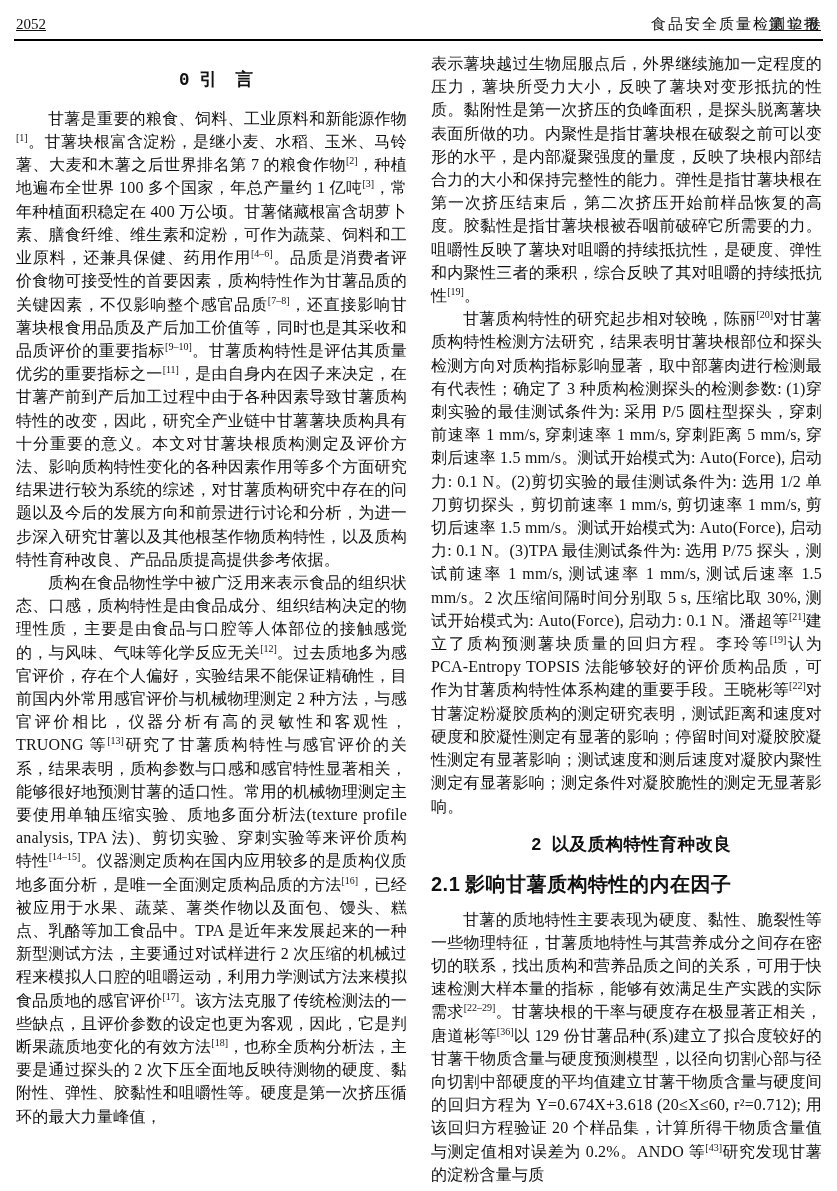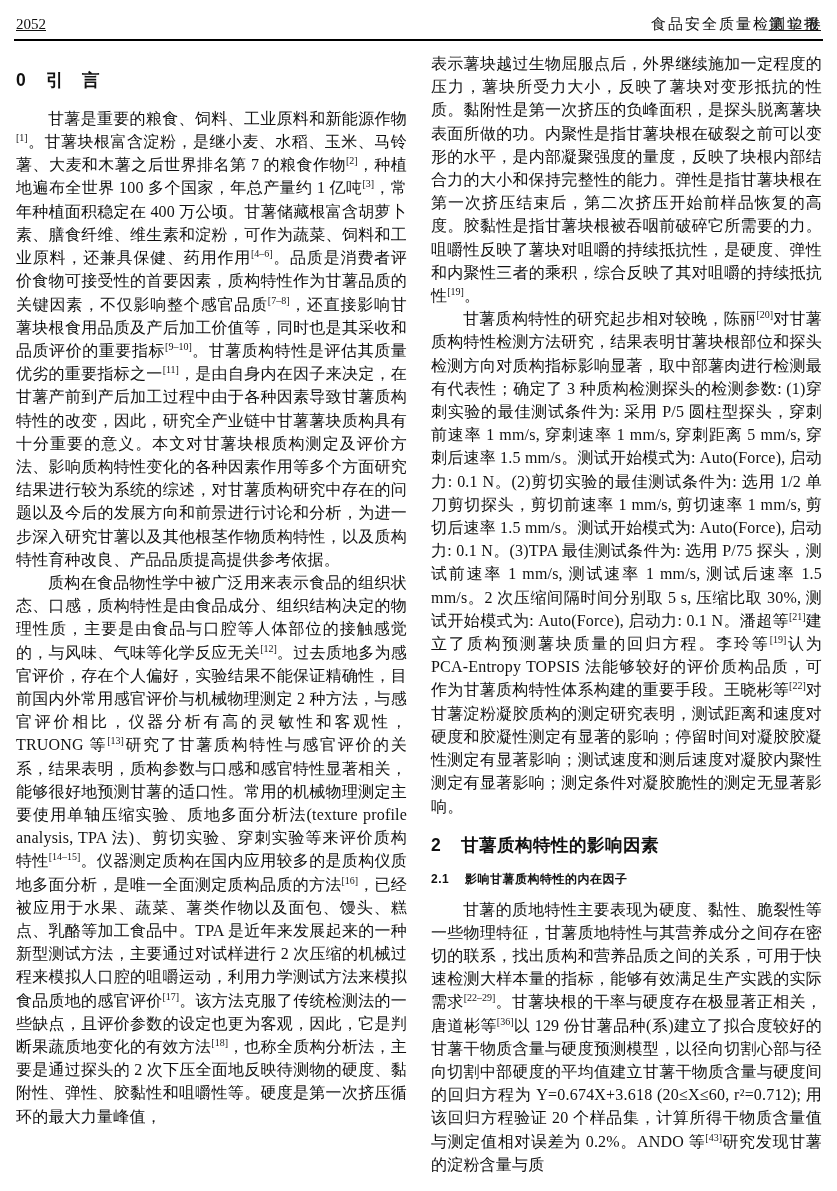--- a/index.html
+++ b/index.html
@@ -36,33 +36,33 @@
     width: 391px;
     font-size: 16px;
     line-height: 23.2px;
     text-align: justify;
     letter-spacing: 0.2px;
   }
   p { margin: 0; text-indent: 2em; }
   p.cont { text-indent: 0; }
   sup { font-size: 10px; line-height: 0; vertical-align: super; letter-spacing: 0; }
   .h-sec {
-    font-family: Liberation Sans, sans-serif;
+    font-family: Liberation Mono, monospace;
     font-weight: bold;
     font-size: 17.5px;
     line-height: 1.25;
-    text-align: left;
+    text-align: center;
     margin: 17px 0 15px 0;
     letter-spacing: 0.5px;
   }
   .h-sec .num { display:inline-block; min-width: 30px; }
   .h-sub {
     font-family: "Liberation Sans", "DejaVu Sans", sans-serif;
     font-weight: bold;
-    font-size: 12px;
+    font-size: 20px;
     line-height: 1.25;
     text-align: left;
     margin: 15px 0 11px 0;
     letter-spacing: 0.5px;
   }
   .h-sub .num { display:inline-block; min-width: 34px; }
   .col-left .h-sec.first { margin-top: 18px; }
 </style>
 </head>
 <body>
@@ -83,21 +83,21 @@
         <span class="num">0</span><span>引　言</span>
       </div>
       <p>甘薯是重要的粮食、饲料、工业原料和新能源作物<sup>[1]</sup>。甘薯块根富含淀粉，是继小麦、水稻、玉米、马铃薯、大麦和木薯之后世界排名第 7 的粮食作物<sup>[2]</sup>，种植地遍布全世界 100 多个国家，年总产量约 1 亿吨<sup>[3]</sup>，常年种植面积稳定在 400 万公顷。甘薯储藏根富含胡萝卜素、膳食纤维、维生素和淀粉，可作为蔬菜、饲料和工业原料，还兼具保健、药用作用<sup>[4–6]</sup>。品质是消费者评价食物可接受性的首要因素，质构特性作为甘薯品质的关键因素，不仅影响整个感官品质<sup>[7–8]</sup>，还直接影响甘薯块根食用品质及产后加工价值等，同时也是其采收和品质评价的重要指标<sup>[9–10]</sup>。甘薯质构特性是评估其质量优劣的重要指标之一<sup>[11]</sup>，是由自身内在因子来决定，在甘薯产前到产后加工过程中由于各种因素导致甘薯质构特性的改变，因此，研究全产业链中甘薯薯块质构具有十分重要的意义。本文对甘薯块根质构测定及评价方法、影响质构特性变化的各种因素作用等多个方面研究结果进行较为系统的综述，对甘薯质构研究中存在的问题以及今后的发展方向和前景进行讨论和分析，为进一步深入研究甘薯以及其他根茎作物质构特性，以及质构特性育种改良、产品品质提高提供参考依据。</p>
       <p>质构在食品物性学中被广泛用来表示食品的组织状态、口感，质构特性是由食品成分、组织结构决定的物理性质，主要是由食品与口腔等人体部位的接触感觉的，与风味、气味等化学反应无关<sup>[12]</sup>。过去质地多为感官评价，存在个人偏好，实验结果不能保证精确性，目前国内外常用感官评价与机械物理测定 2 种方法，与感官评价相比，仪器分析有高的灵敏性和客观性，TRUONG 等<sup>[13]</sup>研究了甘薯质构特性与感官评价的关系，结果表明，质构参数与口感和感官特性显著相关，能够很好地预测甘薯的适口性。常用的机械物理测定主要使用单轴压缩实验、质地多面分析法(texture profile analysis, TPA 法)、剪切实验、穿刺实验等来评价质构特性<sup>[14–15]</sup>。仪器测定质构在国内应用较多的是质构仪质地多面分析，是唯一全面测定质构品质的方法<sup>[16]</sup>，已经被应用于水果、蔬菜、薯类作物以及面包、馒头、糕点、乳酪等加工食品中。TPA 是近年来发展起来的一种新型测试方法，主要通过对试样进行 2 次压缩的机械过程来模拟人口腔的咀嚼运动，利用力学测试方法来模拟食品质地的感官评价<sup>[17]</sup>。该方法克服了传统检测法的一些缺点，且评价参数的设定也更为客观，因此，它是判断果蔬质地变化的有效方法<sup>[18]</sup>，也称全质构分析法，主要是通过探头的 2 次下压全面地反映待测物的硬度、黏附性、弹性、胶黏性和咀嚼性等。硬度是第一次挤压循环的最大力量峰值，</p>
     </div>
 
     <div class="col col-right">
       <p class="cont">表示薯块越过生物屈服点后，外界继续施加一定程度的压力，薯块所受力大小，反映了薯块对变形抵抗的性质。黏附性是第一次挤压的负峰面积，是探头脱离薯块表面所做的功。内聚性是指甘薯块根在破裂之前可以变形的水平，是内部凝聚强度的量度，反映了块根内部结合力的大小和保持完整性的能力。弹性是指甘薯块根在第一次挤压结束后，第二次挤压开始前样品恢复的高度。胶黏性是指甘薯块根被吞咽前破碎它所需要的力。咀嚼性反映了薯块对咀嚼的持续抵抗性，是硬度、弹性和内聚性三者的乘积，综合反映了其对咀嚼的持续抵抗性<sup>[19]</sup>。</p>
       <p>甘薯质构特性的研究起步相对较晚，陈丽<sup>[20]</sup>对甘薯质构特性检测方法研究，结果表明甘薯块根部位和探头检测方向对质构指标影响显著，取中部薯肉进行检测最有代表性；确定了 3 种质构检测探头的检测参数: (1)穿刺实验的最佳测试条件为: 采用 P/5 圆柱型探头，穿刺前速率 1 mm/s, 穿刺速率 1 mm/s, 穿刺距离 5 mm/s, 穿刺后速率 1.5 mm/s。测试开始模式为: Auto(Force), 启动力: 0.1 N。(2)剪切实验的最佳测试条件为: 选用 1/2 单刀剪切探头，剪切前速率 1 mm/s, 剪切速率 1 mm/s, 剪切后速率 1.5 mm/s。测试开始模式为: Auto(Force), 启动力: 0.1 N。(3)TPA 最佳测试条件为: 选用 P/75 探头，测试前速率 1 mm/s, 测试速率 1 mm/s, 测试后速率 1.5 mm/s。2 次压缩间隔时间分别取 5 s, 压缩比取 30%, 测试开始模式为: Auto(Force), 启动力: 0.1 N。潘超等<sup>[21]</sup>建立了质构预测薯块质量的回归方程。李玲等<sup>[19]</sup>认为 PCA-Entropy TOPSIS 法能够较好的评价质构品质，可作为甘薯质构特性体系构建的重要手段。王晓彬等<sup>[22]</sup>对甘薯淀粉凝胶质构的测定研究表明，测试距离和速度对硬度和胶凝性测定有显著的影响；停留时间对凝胶胶凝性测定有显著影响；测试速度和测后速度对凝胶内聚性测定有显著影响；测定条件对凝胶脆性的测定无显著影响。</p>
       <div class="h-sec">
-        <span class="num">2</span><span>甘薯质构特性的影响因素</span>
+        <span class="num">2</span><span>以及质构特性育种改良</span>
       </div>
       <div class="h-sub">
         <span class="num">2.1</span><span>影响甘薯质构特性的内在因子</span>
       </div>
       <p>甘薯的质地特性主要表现为硬度、黏性、脆裂性等一些物理特征，甘薯质地特性与其营养成分之间存在密切的联系，找出质构和营养品质之间的关系，可用于快速检测大样本量的指标，能够有效满足生产实践的实际需求<sup>[22–29]</sup>。甘薯块根的干率与硬度存在极显著正相关，唐道彬等<sup>[36]</sup>以 129 份甘薯品种(系)建立了拟合度较好的甘薯干物质含量与硬度预测模型，以径向切割心部与径向切割中部硬度的平均值建立甘薯干物质含量与硬度间的回归方程为 Y=0.674X+3.618 (20≤X≤60, r²=0.712); 用该回归方程验证 20 个样品集，计算所得干物质含量值与测定值相对误差为 0.2%。ANDO 等<sup>[43]</sup>研究发现甘薯的淀粉含量与质</p>
     </div>
 
   </div>
 </div>
 

